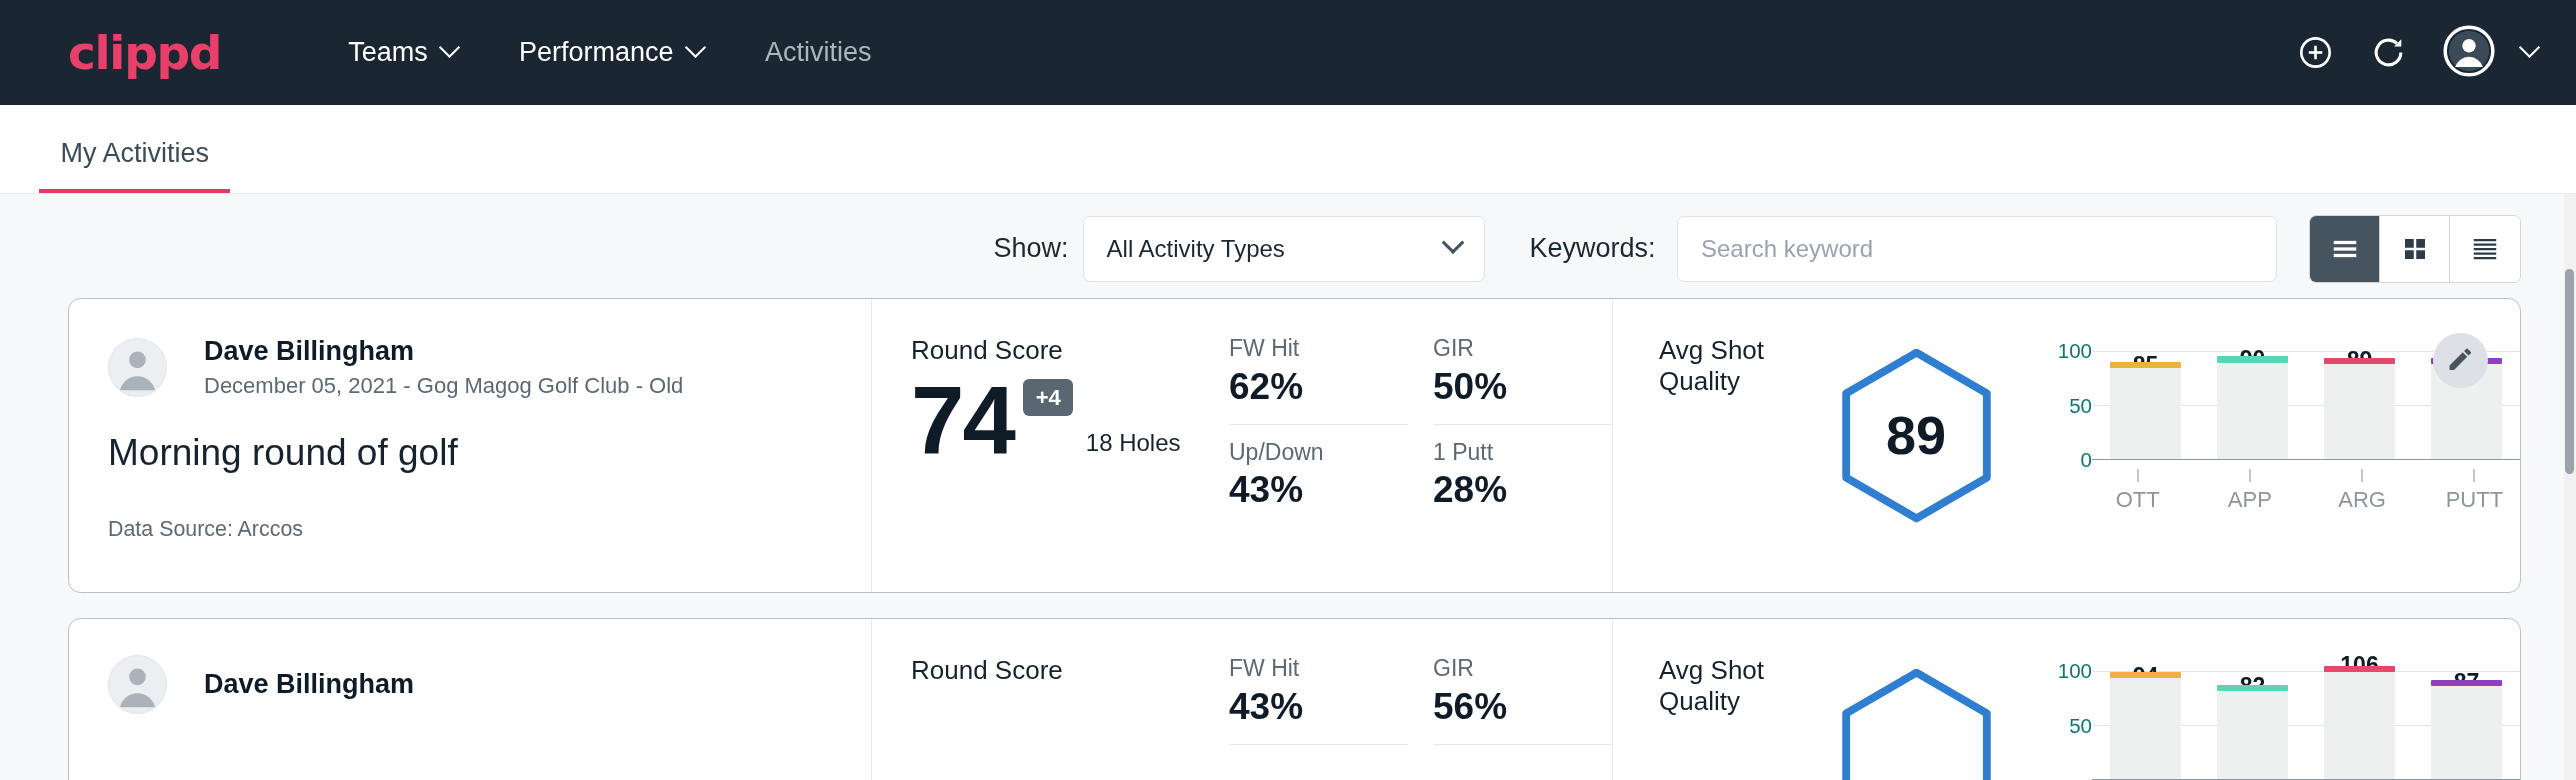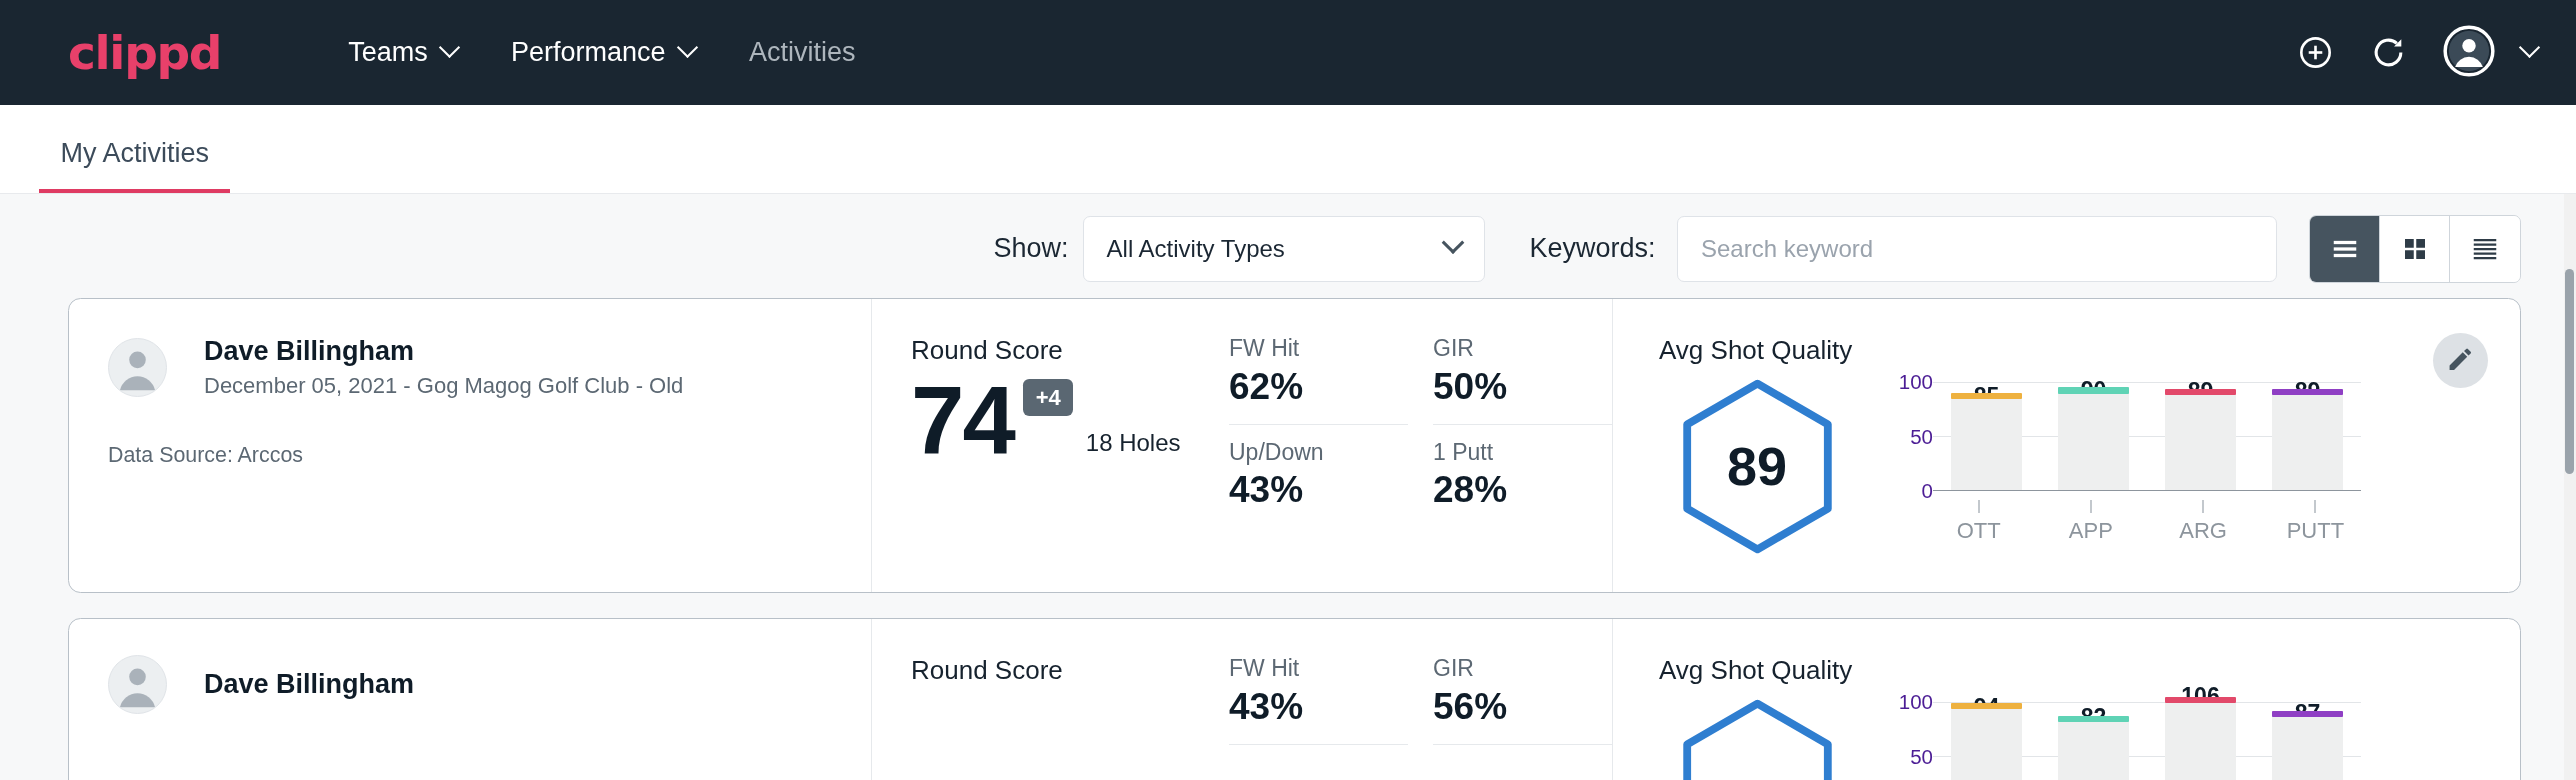--- a/index.html
+++ b/index.html
@@ -21,21 +21,21 @@
   }
   .logo {
     font-family: "DejaVu Sans", sans-serif;
     font-size: 47px;
     font-weight: 700;
     color: #e8406a;
     letter-spacing: -1.3px;
     margin-right: 100px;
     line-height: 1;
   }
-  .nav-items { display: flex; align-items: flex-start; gap: 0; }
+  .nav-items { display: flex; align-items: flex-start; gap: 8px; }
   .nav-item {
     display: flex; align-items: center;
     color: #ffffff;
     font-size: 27px;
     padding: 0 27px;
     cursor: pointer;
     white-space: nowrap;
   }
   .nav-item.muted { color: #aeb6bd; }
   .chev {
@@ -178,37 +178,37 @@
   }
   .stat { padding-right: 25px; }
   .stat.bordered { border-bottom: 0.9px solid #e6e9ec; padding-bottom: 16px; margin-bottom: 14.3px; }
   .stat-lab { font-size: 23px; color: #5c6873; }
   .stat-val { font-size: 37px; font-weight: 700; color: #0f1c28; margin-top: 3.6px; }
 
   .col-quality {
     flex: 1;
     padding: 36px 0 0 46px;
     display: flex;
-    flex-direction: column;
+    flex-direction: row;
   }
   .q-body { display: flex; align-items: flex-start; }
   .hex-wrap { width: 196px; display: flex; justify-content: center; margin-top: 12.5px; }
   .hexnum {
     position: absolute; inset: 0;
     display: flex; align-items: center; justify-content: center;
     font-size: 54px; font-weight: 700; color: #0f1c28;
   }
   .hexbox { position: relative; width: 157px; height: 175px; }
 
   
   .chart { margin-left: 30px; margin-top: 16px; position: relative; }
   .chart-inner { display: flex; }
   .yaxis {
     width: 48px; height: 109px; position: relative;
-    font-size: 20.5px; color: #4c1d95; text-align: right;
+    font-size: 20.5px; color: #0f766e; text-align: right;
   }
   .ytick { position: absolute; right: 0; transform: translateY(-50%); }
   .plot {
     position: relative;
     width: 428px; height: 109px;
     border-bottom: 1.8px solid #8d959d;
   }
   .gridline { position: absolute; left: 0; right: 0; height: 0.9px; background: #e2e5e8; }
   .bars { position: absolute; inset: 0; display: flex; justify-content: space-around; align-items: flex-end; }
   .barslot { width: 71px; position: relative; height: 100%; display: flex; flex-direction: column; justify-content: flex-end; }
@@ -349,20 +349,21 @@
             <svg width="59" height="59" viewBox="0 0 24 24">
               <circle cx="12" cy="9.2" r="3.5" fill="#aab2ba"></circle>
               <path d="M4.6 22a7.6 7.6 0 0 1 14.8 0z" fill="#aab2ba"></path>
             </svg>
           </div>
           <div>
             <div class="pname">Dave Billingham</div>
             <div class="pmeta">December 05, 2021 - Gog Magog Golf Club - Old</div>
           </div>
         </div>
+        <div class="cardtitle">Morning round of golf</div>
         <div class="datasrc">Data Source: Arccos</div>
       </div>
 
       <div class="col-score">
         <div class="blk-label">Round Score</div>
         <div class="scorerow">
           <div class="bignum">74</div>
           <div class="badge">+4</div>
           <div class="holes">18 Holes</div>
         </div>

